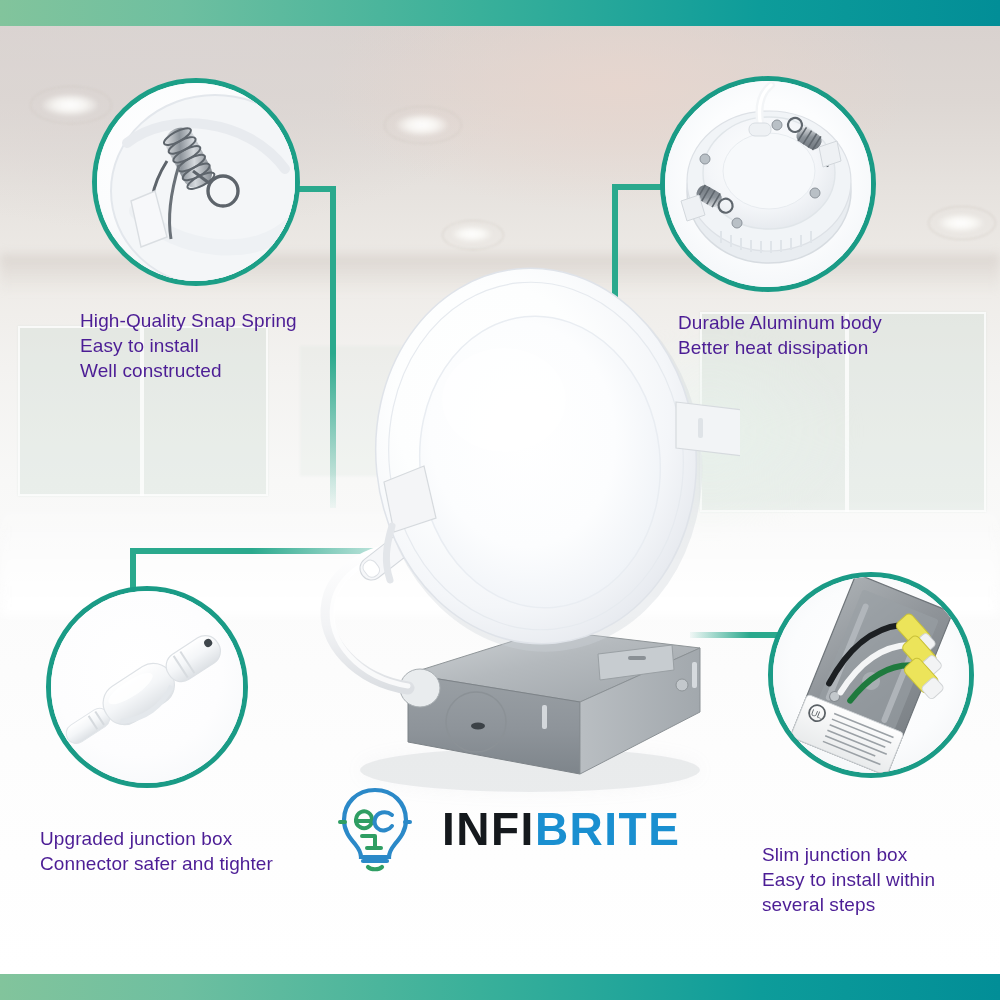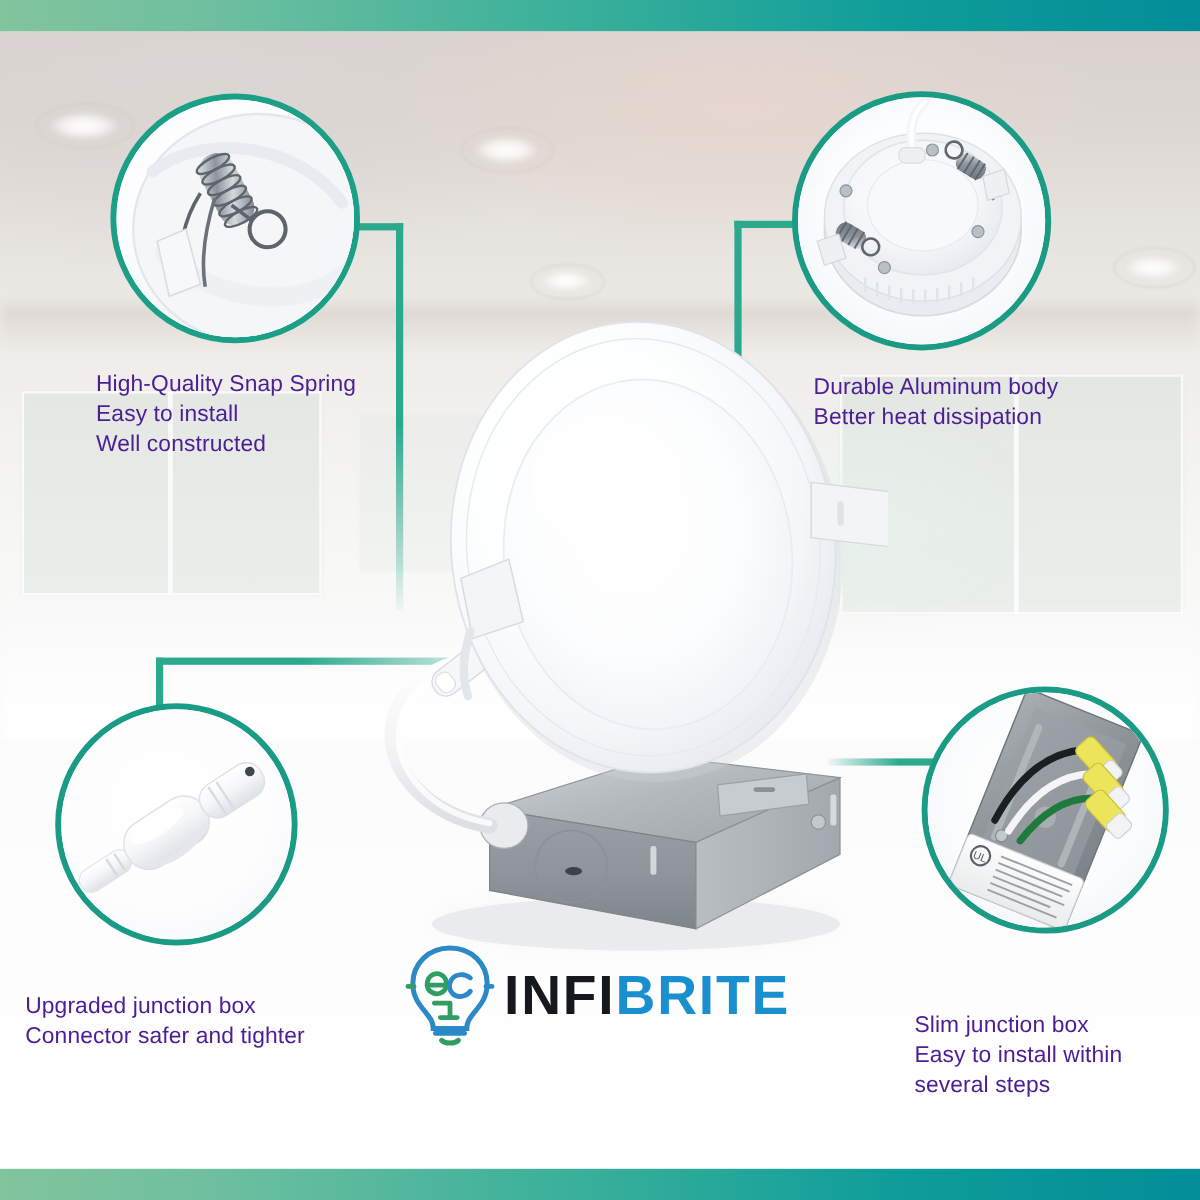--- a/index.html
+++ b/index.html
@@ -40,21 +40,21 @@
 
   
   .conn { position:absolute; }
   .conn .seg { position:absolute; background:#2aa98d; }
 
   
   .caption { position:absolute; color:#4c1d95; font-size:19px; line-height:25px;
      letter-spacing:.1px; white-space:pre-line; }
 
   
-  .logo { position:absolute; display:flex; align-items:center; gap:6px; }
+  .logo { position:absolute; display:flex; align-items:center; gap:28px; }
   .logo-word { font-size:46px; font-weight:700; letter-spacing:1.5px; line-height:1; }
   .logo-word .infi { color:#15191d; }
   .logo-word .brite { color:#1a8fd0; }
 
   
   .hero { position:absolute; }
 </style>
 </head>
 <body>
 
@@ -394,21 +394,21 @@
     </div>
   </div>
 
   <div class="caption" style="left:80px;top:308px;width:300px;">High-Quality Snap Spring
 Easy to install
 Well constructed</div>
 
   <div class="caption" style="left:678px;top:310px;width:300px;">Durable Aluminum body
 Better heat dissipation</div>
 
-  <div class="caption" style="left:21px;top:826px;width:310px;">Upgraded junction box
+  <div class="caption" style="left:40px;top:826px;width:310px;">Upgraded junction box
 Connector safer and tighter</div>
 
   <div class="caption" style="left:762px;top:798px;width:230px;margin-top:44px;">Slim junction box
 Easy to install within
 several steps</div>
 
   <div class="logo" style="left:336px;top:786px;">
     <svg width="78" height="86" viewBox="0 0 78 86">
 
       <path d="M39,4 C 21,4 8,17 8,34 C 8,45 14,52 19,58 C 23,63 25,66 25,71 L53,71 C 53,66 55,63 59,58 C 64,52 70,45 70,34 C 70,17 57,4 39,4 Z" fill="none" stroke="#2b89c8" stroke-width="4.2" stroke-linecap="round"></path>

